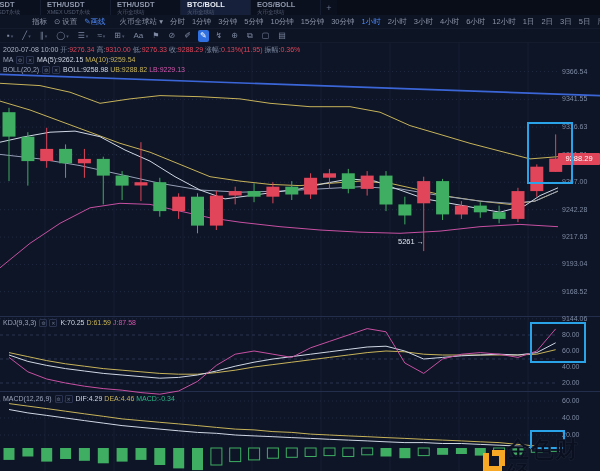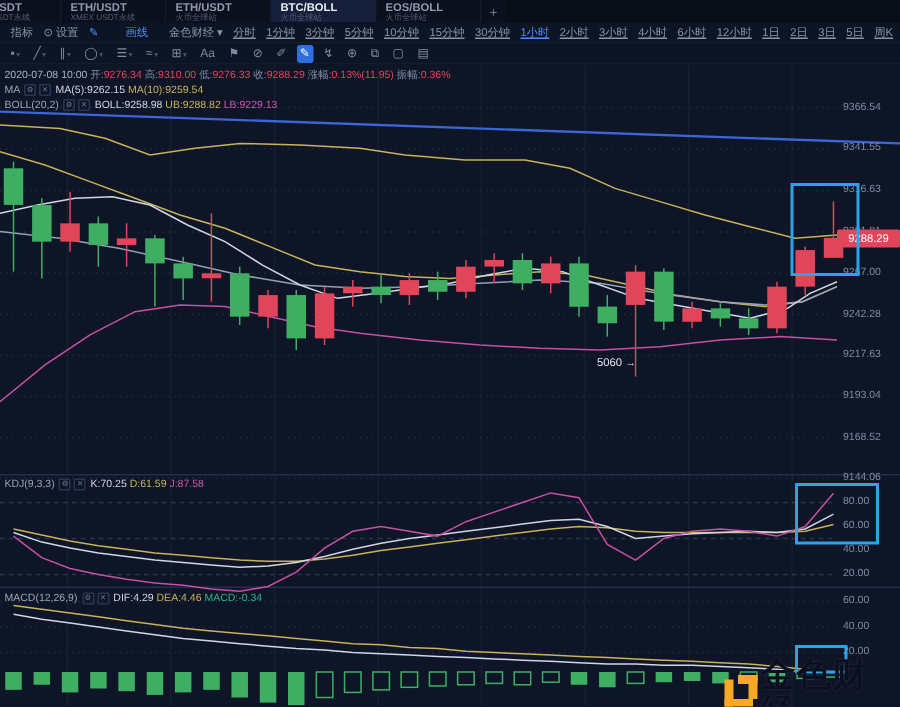--- a/index.html
+++ b/index.html
@@ -15,26 +15,26 @@
   .tab.clipped { margin-left:-29px; }
   .tab.selected { background:#16203a; }
   .tab-title { font-size:7.5px; font-weight:bold; color:#8f99ad; line-height:8px; white-space:nowrap; }
   .tab.selected .tab-title { color:#e8ecf5; }
   .tab-sub { font-size:5.5px; color:#515c72; line-height:6px; white-space:nowrap; }
   .tab-add { width:16px; flex:none; display:flex; align-items:center; justify-content:center;
              font-size:9px; color:#6b768d; background:#0b101e; cursor:pointer; }
 
   
   #row2 { position:absolute; left:0; top:15px; width:600px; height:14px; background:#0d1424;
-          display:flex; align-items:center; font-size:7.5px; border-bottom:1px solid #131b2d; }
+          display:flex; align-items:center; font-size:7.5px; border-bottom:1px solid #131b2d;padding-left:25px; }
   #row2 .item { margin-left:7px; white-space:nowrap; cursor:pointer; }
   #row2 .blue { color:#4f8cff; }
   #row2 .sep { width:1px; height:8px; background:#222c45; margin-left:7px; }
   #tflist { display:flex; }
-  .tf { margin-left:7px; cursor:pointer; white-space:nowrap;text-decoration:underline; }
+  .tf { margin-left:7px; cursor:pointer; white-space:nowrap; }
   .tf.active { color:#4f8cff; }
 
   
   #row3 { position:absolute; left:0; top:29px; width:600px; height:14px; background:#0d1424;
           display:flex; align-items:center; border-bottom:1px solid #131b2d; }
   .tool { margin-left:5px; font-size:8px; color:#7e8aa3; cursor:pointer; padding:0 2px;
           height:12px; line-height:12px; border-radius:2px; white-space:nowrap; }
   .tool .caret { font-size:5px; color:#4b5670; margin-left:1px; }
   .tool.active { background:#2f6fe0; color:#fff; }
 
@@ -101,23 +101,23 @@
         <div class="tab-sub">火币全球站</div>
       </div>
       <div class="tab-add">+</div>
     </div>
 
   <div id="row2">
     <span class="item">指标</span>
     <span class="item">⊙</span>
     <span class="item" style="margin-left:2px">设置</span>
     <span class="item blue">✎</span>
-    <span class="item blue" style="margin-left:18px">画线</span>
+    <span class="item blue" style="margin-left:0">画线</span>
     <span class="sep"></span>
-    <span class="item">金色财经 ▾</span>
+    <span class="item">火币全球站 ▾</span>
     <div id="tflist">
         <span class="tf">分时</span>
         <span class="tf">1分钟</span>
         <span class="tf">3分钟</span>
         <span class="tf">5分钟</span>
         <span class="tf">10分钟</span>
         <span class="tf">15分钟</span>
         <span class="tf">30分钟</span>
         <span class="tf active">1小时</span>
         <span class="tf">2小时</span>
@@ -347,21 +347,21 @@
       </div>
     <div id="axis-macd">
         <div class="axis-label" style="top: 354px;">60.00</div>
         <div class="axis-label" style="top: 371px;">40.00</div>
         <div class="axis-label" style="top: 388px;">20.00</div>
       </div>
 
     <div id="price-tag" style="top: 110px;">9288.29</div>
 
     <div id="anno9205" style="left: 398px; top: 194px;">
-      <span>5060</span> <span class="arr">→</span>
+      <span>5261</span> <span class="arr">→</span>
     </div>
 
     <div id="boxes">
         <div class="anno-box" style="left: 527px; top: 79px; width: 46px; height: 62px;"></div>
         <div class="anno-box" style="left: 530px; top: 279px; width: 56px; height: 41px;"></div>
         <div class="anno-box" style="left: 530px; top: 387px; width: 35px; height: 19px;"></div>
       </div>
 
     <div id="watermark">
       <div id="wm-icon">

